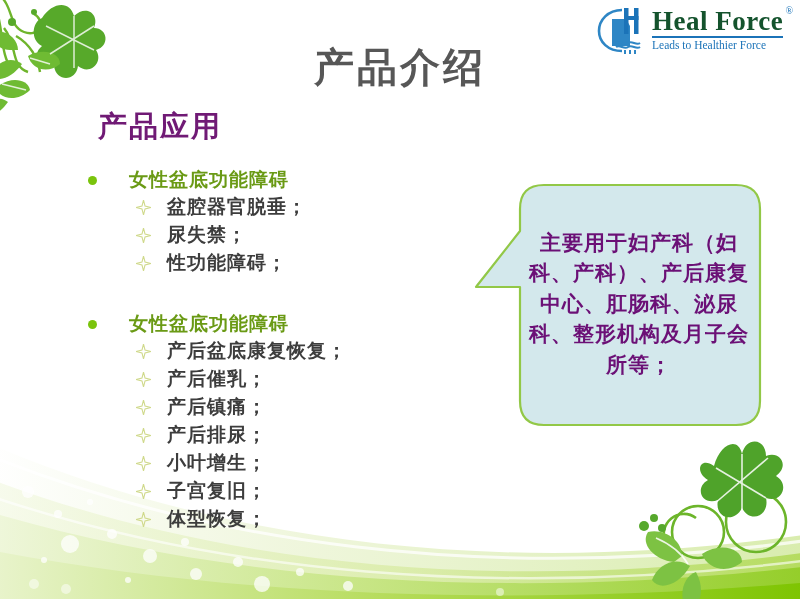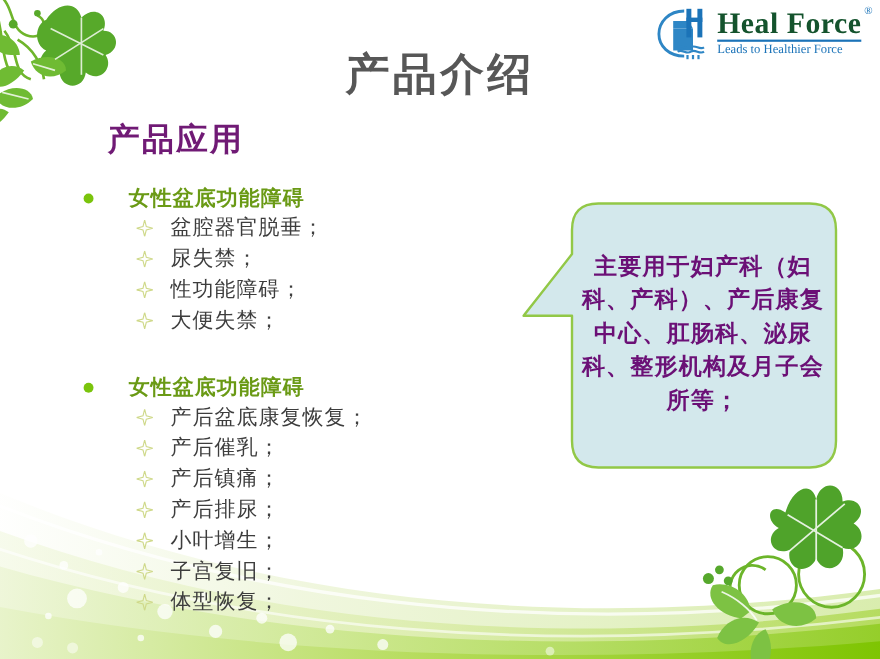--- a/index.html
+++ b/index.html
@@ -87,21 +87,21 @@
     font-size: 29px;
     font-weight: 700;
     color: #701a75;
     letter-spacing: 2px;
     margin-left: 20px;
   }
 
   
   #content {
     position: absolute;
-    left: 76px;
+    left: 88px;
     top: 167px;
     width: 360px;
   }
   .group { margin-bottom: 4px; }
   .group + .group { margin-top: 34px; }
 
   .group-head {
     display: flex;
     align-items: center;
     height: 26px;
@@ -131,21 +131,21 @@
     margin-left: 48px;
   }
   .diamond {
     flex: 0 0 auto;
     width: 15px;
     height: 15px;
     margin-right: 16px;
   }
   .sub-label {
     font-size: 19px;
-    font-weight: 400;
+    font-weight: 700;
     color: #3d3d3d;
     letter-spacing: 1px;
     white-space: nowrap;
   }
 
   
   #callout {
     position: absolute;
     left: 474px;
     top: 183px;
@@ -333,26 +333,20 @@
             <path d="M8,0 L9.6,6.4 L16,8 L9.6,9.6 L8,16 L6.4,9.6 L0,8 L6.4,6.4 Z" fill="none" stroke="#cfd98a" stroke-width="1.1"></path>
           </svg>
           <span class="sub-label">尿失禁；</span>
         </li>
         <li class="sub-item">
           <svg class="diamond" viewBox="0 0 16 16">
             <path d="M8,0 L9.6,6.4 L16,8 L9.6,9.6 L8,16 L6.4,9.6 L0,8 L6.4,6.4 Z" fill="none" stroke="#cfd98a" stroke-width="1.1"></path>
           </svg>
           <span class="sub-label">性功能障碍；</span>
         </li>
-        <li class="sub-item">
-          <svg class="diamond" viewBox="0 0 16 16">
-            <path d="M8,0 L9.6,6.4 L16,8 L9.6,9.6 L8,16 L6.4,9.6 L0,8 L6.4,6.4 Z" fill="none" stroke="#cfd98a" stroke-width="1.1"></path>
-          </svg>
-          <span class="sub-label">大便失禁；</span>
-        </li>
       </ul>
     </div>
 
     <div class="group">
       <div class="group-head">
         <span class="dot-bullet"></span>
         <span class="group-label">女性盆底功能障碍</span>
       </div>
       <ul class="sub-list">
         <li class="sub-item">

